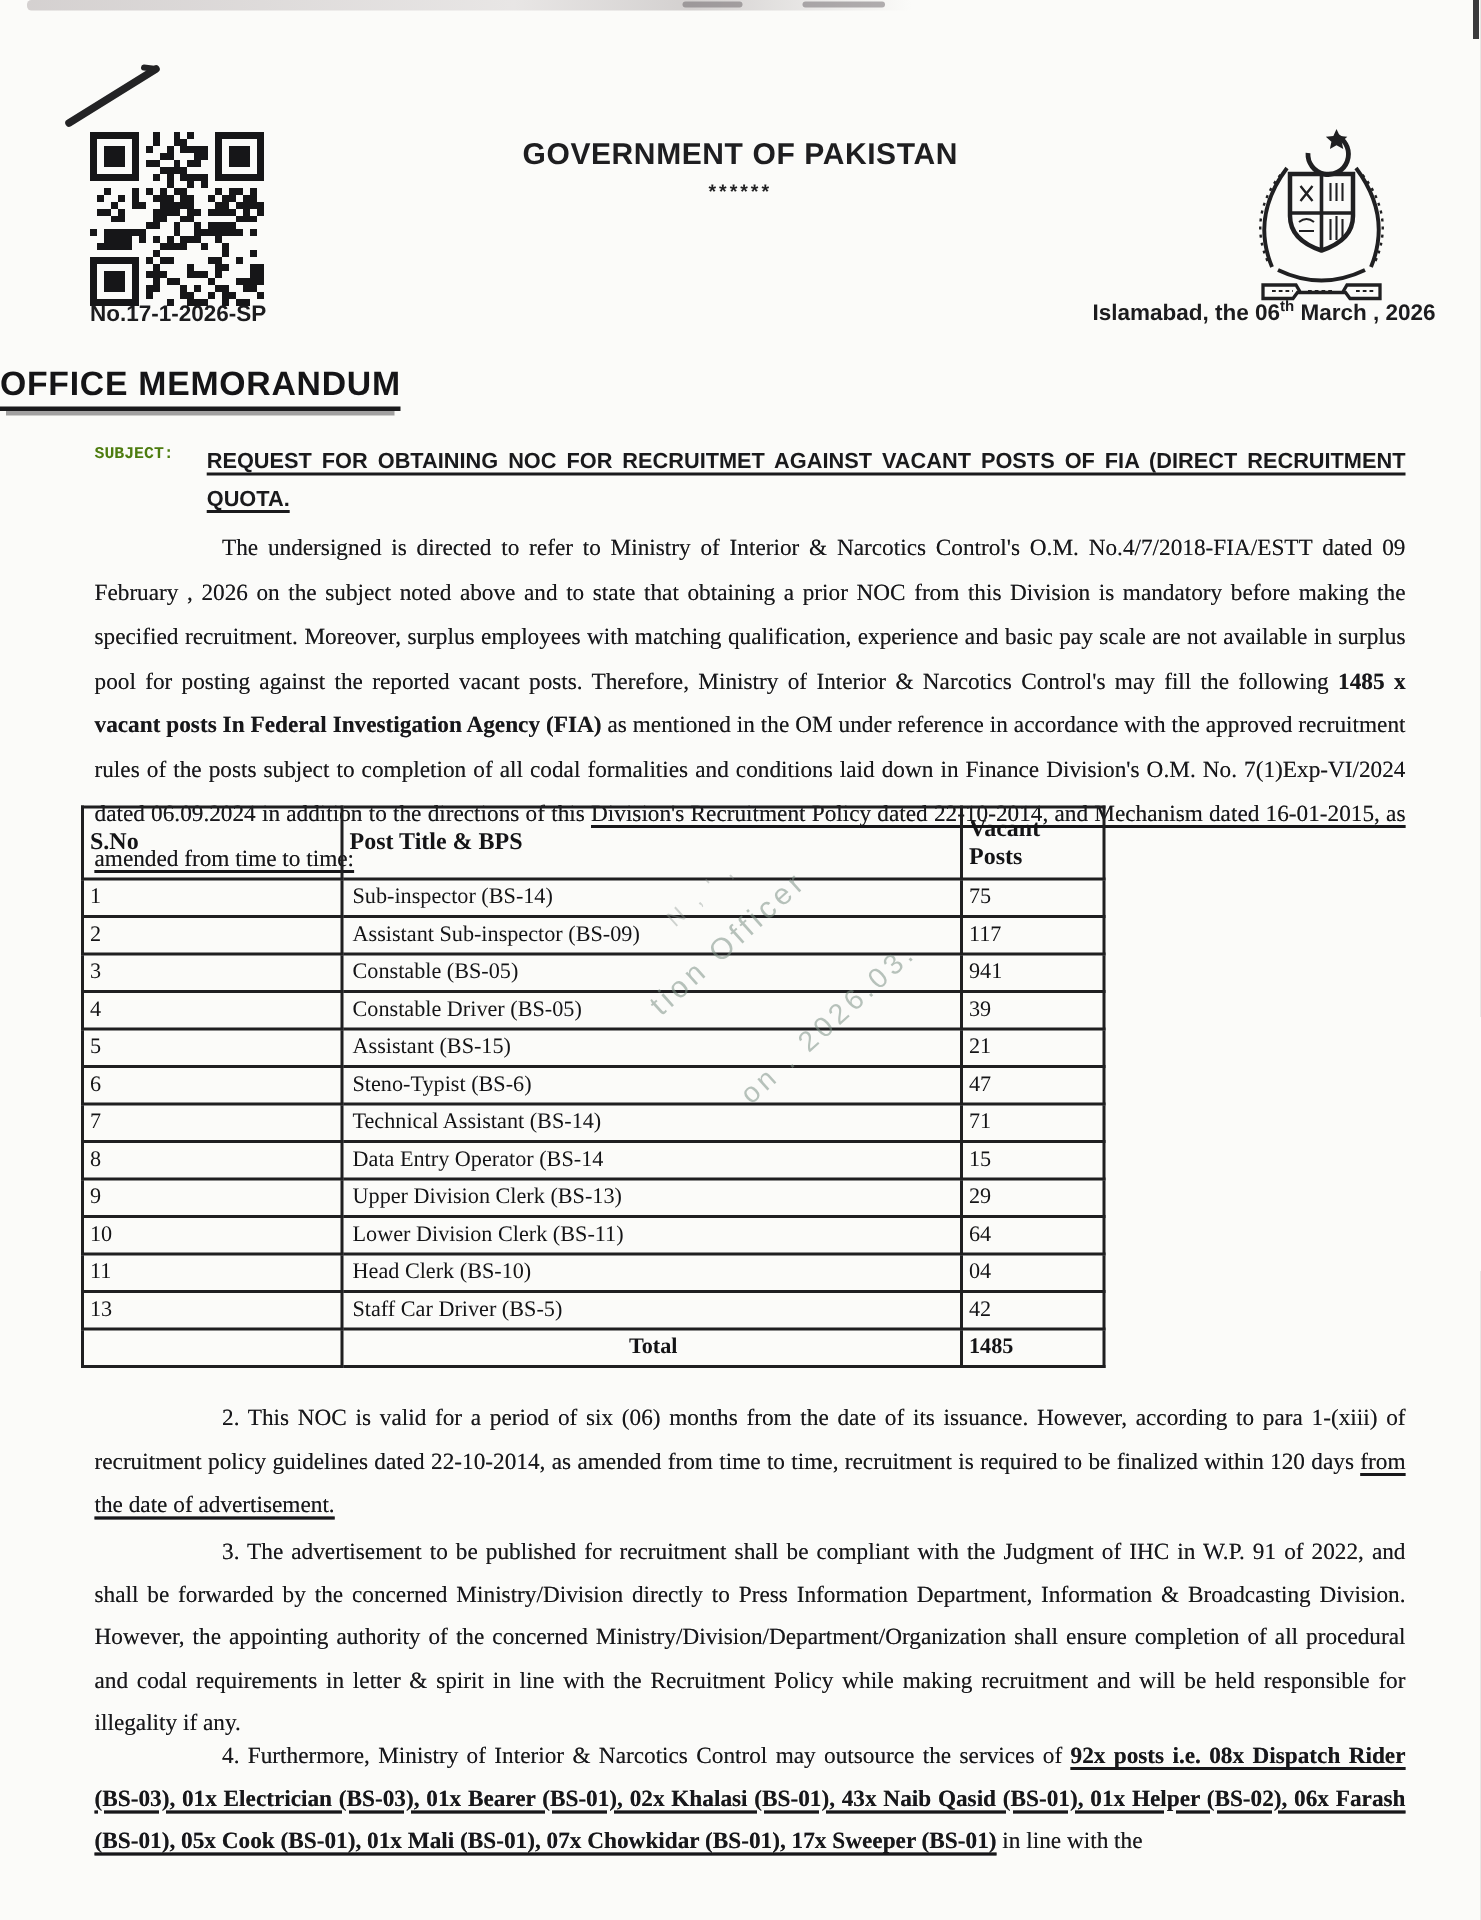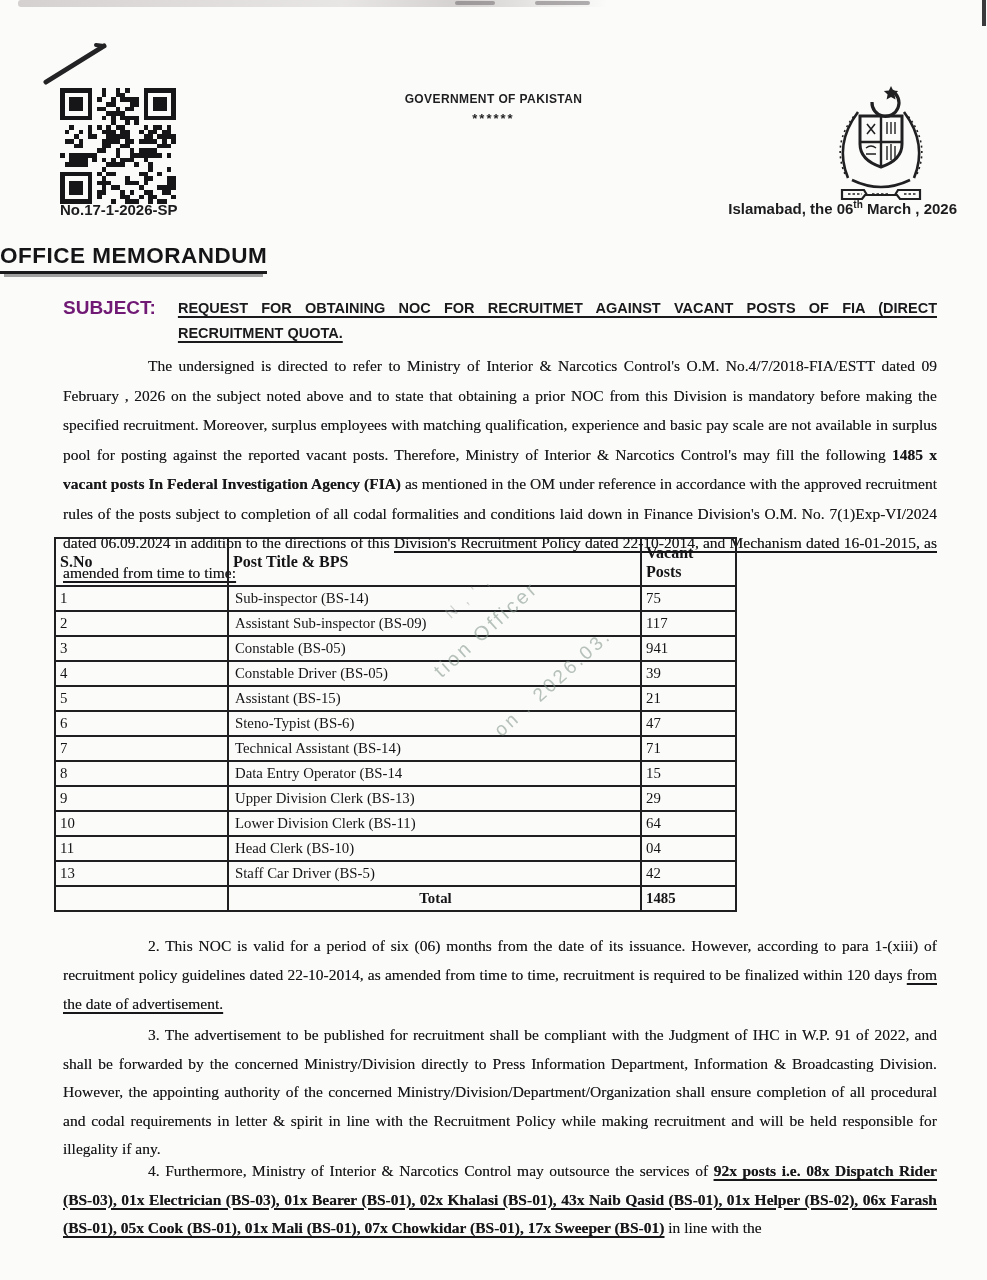--- a/index.html
+++ b/index.html
@@ -10,39 +10,39 @@
   }
   
   .top-smudge{position:absolute;left:18px;top:0;width:590px;height:7px;
     background:linear-gradient(90deg,rgba(150,140,142,.38),rgba(165,155,158,.22) 55%,rgba(120,110,112,.30) 75%,transparent);
     border-radius:3px;}
   .top-dash{position:absolute;top:1px;height:4px;background:rgba(90,85,88,.45);border-radius:2px;}
   .edge-sliver{position:absolute;right:1px;top:0;width:4px;height:26px;background:#3a3a3c;}
   .pen-mark{position:absolute;left:40px;top:36px;width:76px;height:52px;}
   .org-block{position:absolute;left:0;right:0;top:92px;text-align:center;
     font-family:"Liberation Sans",sans-serif;font-weight:700;color:#1e1e20;}
-  .org-l1{font-size:12px;letter-spacing:.4px;}
+  .org-l1{font-size:20px;letter-spacing:.4px;}
   .org-l2{font-size:15.5px;margin-top:4px;letter-spacing:.3px;}
   .org-stars{font-size:13px;letter-spacing:2px;margin-top:5px;}
   .qr{position:absolute;left:60px;top:88px;width:116px;height:116px;}
   .ref-no{position:absolute;left:60px;top:201px;font-family:"Liberation Sans",sans-serif;
     font-weight:700;font-size:15px;color:#1c1c1e;}
   .emblem{position:absolute;left:812px;top:82px;width:138px;height:124px;}
   .date-line{position:absolute;right:30px;top:199px;font-family:"Liberation Sans",sans-serif;
     font-weight:700;font-size:15px;color:#1c1c1e;}
   .date-line sup{font-size:10px;}
   
   .title-wrap{position:absolute;left:0;right:0;top:243px;}
   .doc-title{display:inline-block;font-family:"Liberation Sans",sans-serif;font-weight:700;
     font-size:22.5px;letter-spacing:.5px;color:#151517;
     border-bottom:3.5px solid #1a1a1c; padding-bottom:2px;
     box-shadow:0 7px 0 -4px rgba(50,48,50,.45);}
   .subject-row{position:absolute;left:63px;top:296px;width:874px;display:flex;gap:22px;}
-  .subject-label{flex:none;font-family:Liberation Sans, sans-serif;font-weight:700;
-    font-size:19px;color:#701a75;padding-top:1px;}
+  .subject-label{flex:none;font-family:Liberation Mono, monospace;font-weight:700;
+    font-size:11px;color:#4d7c0f;padding-top:1px;}
   .subject-text{flex:1;font-family:"Liberation Sans",sans-serif;font-weight:700;
     font-size:14.5px;line-height:25px;color:#1a1a1c;text-align:justify;
     text-decoration:underline;text-decoration-thickness:1.8px;text-underline-offset:3px;}
   
   .para{position:absolute;left:63px;width:874px;font-size:15.5px;line-height:29.5px;
     text-align:justify;color:#17171a;text-indent:85px;
     text-shadow:0 0 .4px rgba(10,10,10,.55);}
   .para .b{font-weight:700;}
   .para .u{text-decoration:underline;text-decoration-thickness:1.6px;text-underline-offset:2.5px;}
   #para1{top:351px;}

